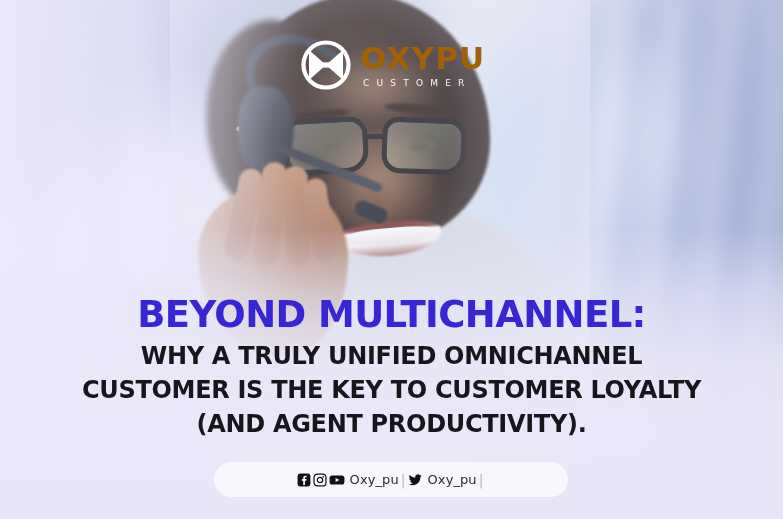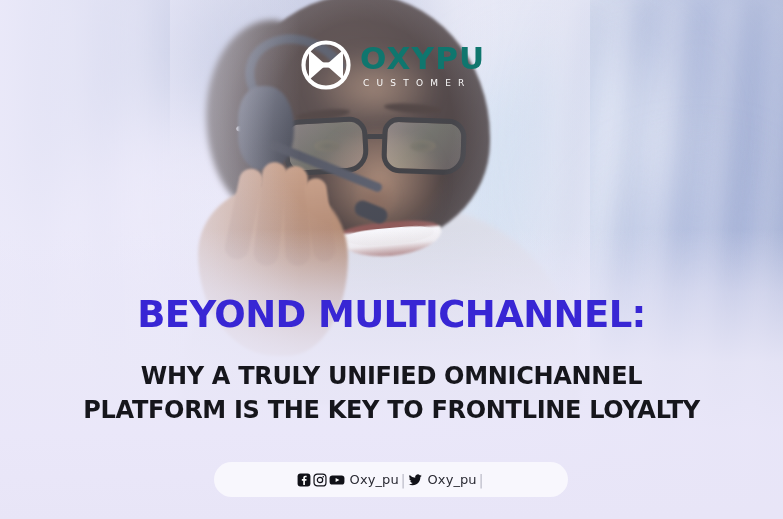--- a/index.html
+++ b/index.html
@@ -327,21 +327,21 @@
     gap: 9px;
     z-index: 6;
   }
   .logo-mark { width: 50px; height: 50px; display: block; }
   .logo-words { display: flex; flex-direction: column; line-height: 1; }
   .logo-name {
     font-family: "DejaVu Sans", sans-serif;
     font-size: 31px;
     font-weight: 700;
     letter-spacing: 1.2px;
-    color: #0f766e;
+    color: #a16207;
     text-align: right;
   }
   .logo-sub {
     font-family: "DejaVu Sans", sans-serif;
     font-size: 9px;
     font-weight: 500;
     letter-spacing: 7.2px;
     color: #ffffff;
     margin-top: 5px;
     padding-left: 3px;
@@ -368,21 +368,21 @@
   .headline .sub-line {
     display: block;
     margin: 0;
     font-family: "DejaVu Sans", sans-serif;
     font-size: 24px;
     font-weight: 700;
     letter-spacing: -0.3px;
     color: #16161c;
     line-height: 1.42;
   }
-  .subhead { margin-top: 24px; text-align: center; }
+  .subhead { margin-top: 4px; text-align: center; }
 
   
   .footer-pill {
     position: absolute;
     left: 214px;
     top: 462px;
     width: 354px;
     height: 35px;
     background: rgba(250,249,254,.86);
     border-radius: 18px;
@@ -481,21 +481,22 @@
     <div class="logo-words">
       <span class="logo-name">OXYPU</span>
       <span class="logo-sub">CUSTOMER</span>
     </div>
   </div>
 
   <div class="headline">
     <h1>BEYOND MULTICHANNEL:</h1>
     <div class="subhead">
       <span class="sub-line">WHY A TRULY UNIFIED OMNICHANNEL</span>
-      <span class="sub-line">PLATFORM IS THE KEY TO FRONTLINE LOYALTY</span>
+      <span class="sub-line">CUSTOMER IS THE KEY TO CUSTOMER LOYALTY</span>
+      <span class="sub-line">(AND AGENT PRODUCTIVITY).</span>
     </div>
   </div>
 
   <div class="footer-pill">
 
     <div class="pill-group">
       <div class="pill-icons">
         <svg width="14" height="14" viewBox="0 0 24 24">
           <rect x="1" y="1" width="22" height="22" rx="5" fill="#111118"></rect>
           <path d="M13.6 20.5v-7.3h2.4l.4-2.9h-2.8V8.5c0-.8.2-1.4 1.5-1.4h1.4V4.6c-.3 0-1.2-.1-2.2-.1-2.2 0-3.6 1.3-3.6 3.7v2.1H8.3v2.9h2.4v7.3z" fill="#ffffff"></path>

